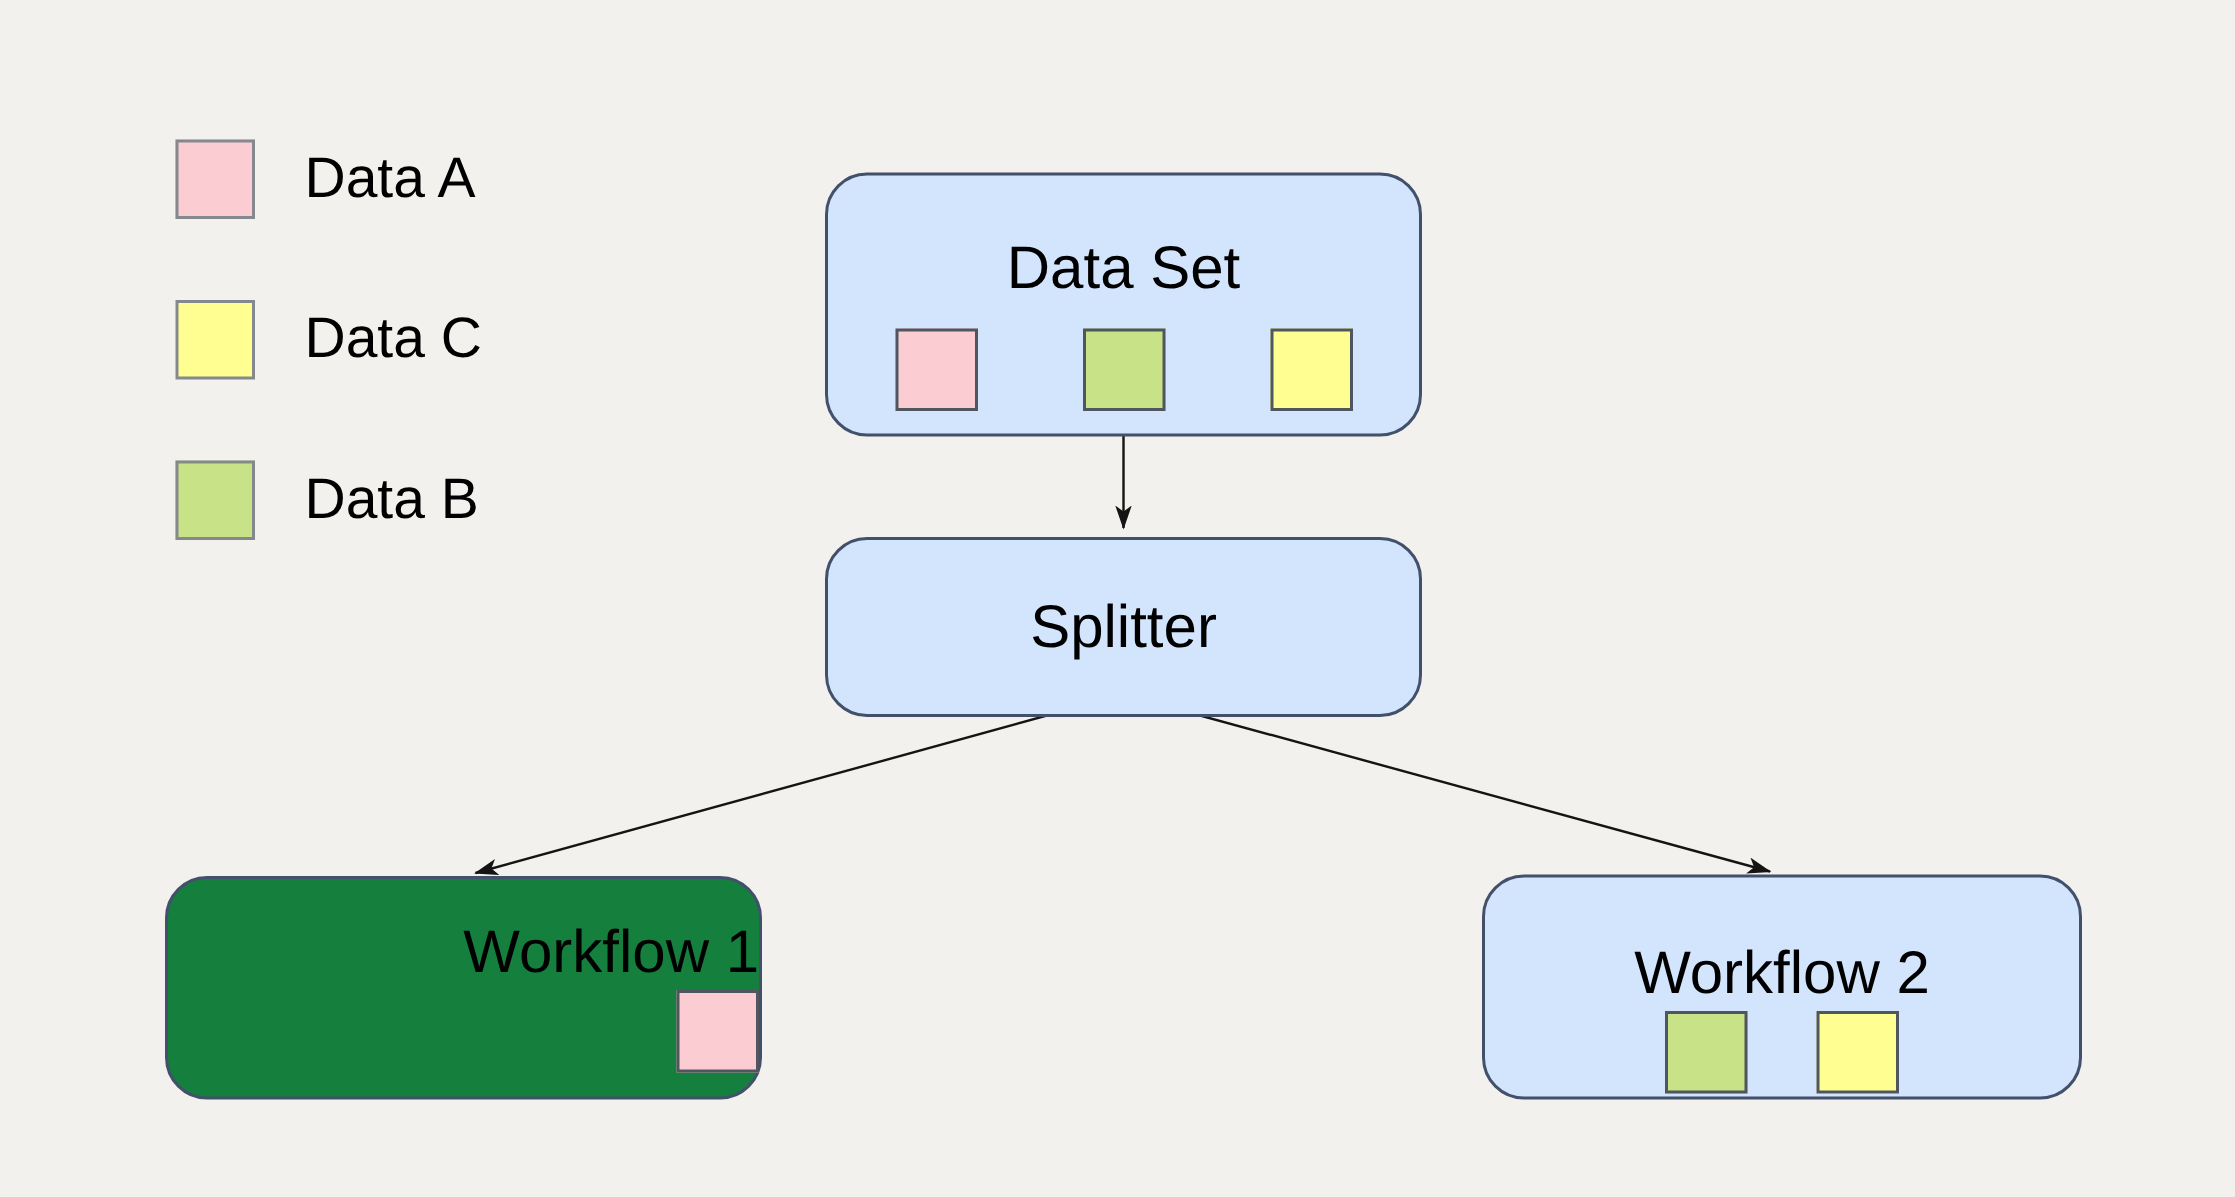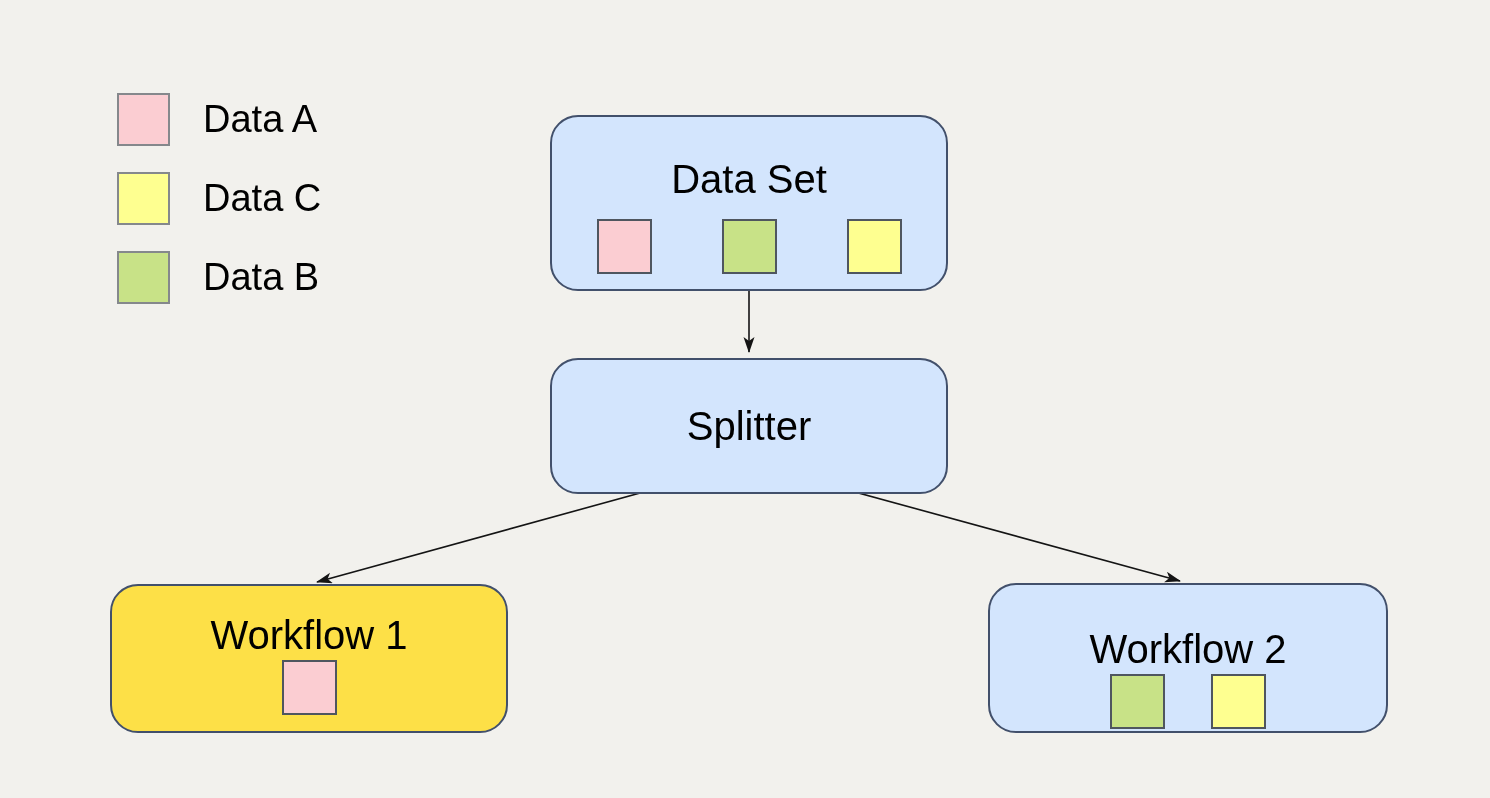--- a/index.html
+++ b/index.html
@@ -20,21 +20,21 @@
     pointer-events: none;
   }
 
   
   .legend {
     position: absolute;
     left: 117px;
     top: 93px;
     display: flex;
     flex-direction: column;
-    gap: 26px;
+    gap: 54px;
   }
   .legend-row {
     display: flex;
     align-items: center;
   }
   .legend-swatch {
     width: 53px;
     height: 53px;
     border: 2px solid #85888c;
     flex: 0 0 auto;
@@ -67,21 +67,21 @@
   }
   .data-square {
     width: 55px;
     height: 55px;
     border: 2px solid #4f565f;
   }
 
   .node-data-set   { left: 550px; top: 86px;  width: 398px; height: 176px; padding-top: 40px; }
   .node-data-set .squares-row { margin-top: 18px; gap: 70px; }
 
-  .node-splitter   { left: 550px; top: 358px; width: 398px; height: 136px; justify-content: center; text-align: center; }
+  .node-splitter   { left: 550px; top: 358px; width: 398px; height: 120px; justify-content: center; text-align: center; }
 
   .node-workflow-1 { left: 110px; top: 584px; width: 398px; height: 149px; padding-top: 27px; }
   .node-workflow-1 .squares-row { margin-top: 3px; }
 
   .node-workflow-2 { left: 988px; top: 583px; width: 400px; height: 150px; padding-top: 42px; }
   .node-workflow-2 .squares-row { margin-top: 3px; gap: 46px; }
 </style>
 </head>
 <body>
 
@@ -119,21 +119,21 @@
       <span class="data-square" style="background-color: rgb(251, 205, 210);"></span>
       <span class="data-square" style="background-color: rgb(200, 226, 135);"></span>
       <span class="data-square" style="background-color: rgb(254, 255, 144);"></span>
     </div>
   </div>
 
   <div class="node node-splitter" style="background-color: rgb(211, 229, 253);">
     <div class="node-title">Splitter</div>
   </div>
 
-  <div class="node node-workflow-1" style="background-color: #fde047;">
+  <div class="node node-workflow-1" style="background-color: #15803d; align-items: flex-end;">
     <div class="node-title">Workflow 1</div>
     <div class="squares-row">
       <span class="data-square" style="background-color: rgb(251, 205, 210);"></span>
     </div>
   </div>
 
   <div class="node node-workflow-2" style="background-color: rgb(211, 229, 253);">
     <div class="node-title">Workflow 2</div>
     <div class="squares-row">
       <span class="data-square" style="background-color: rgb(200, 226, 135);"></span>

